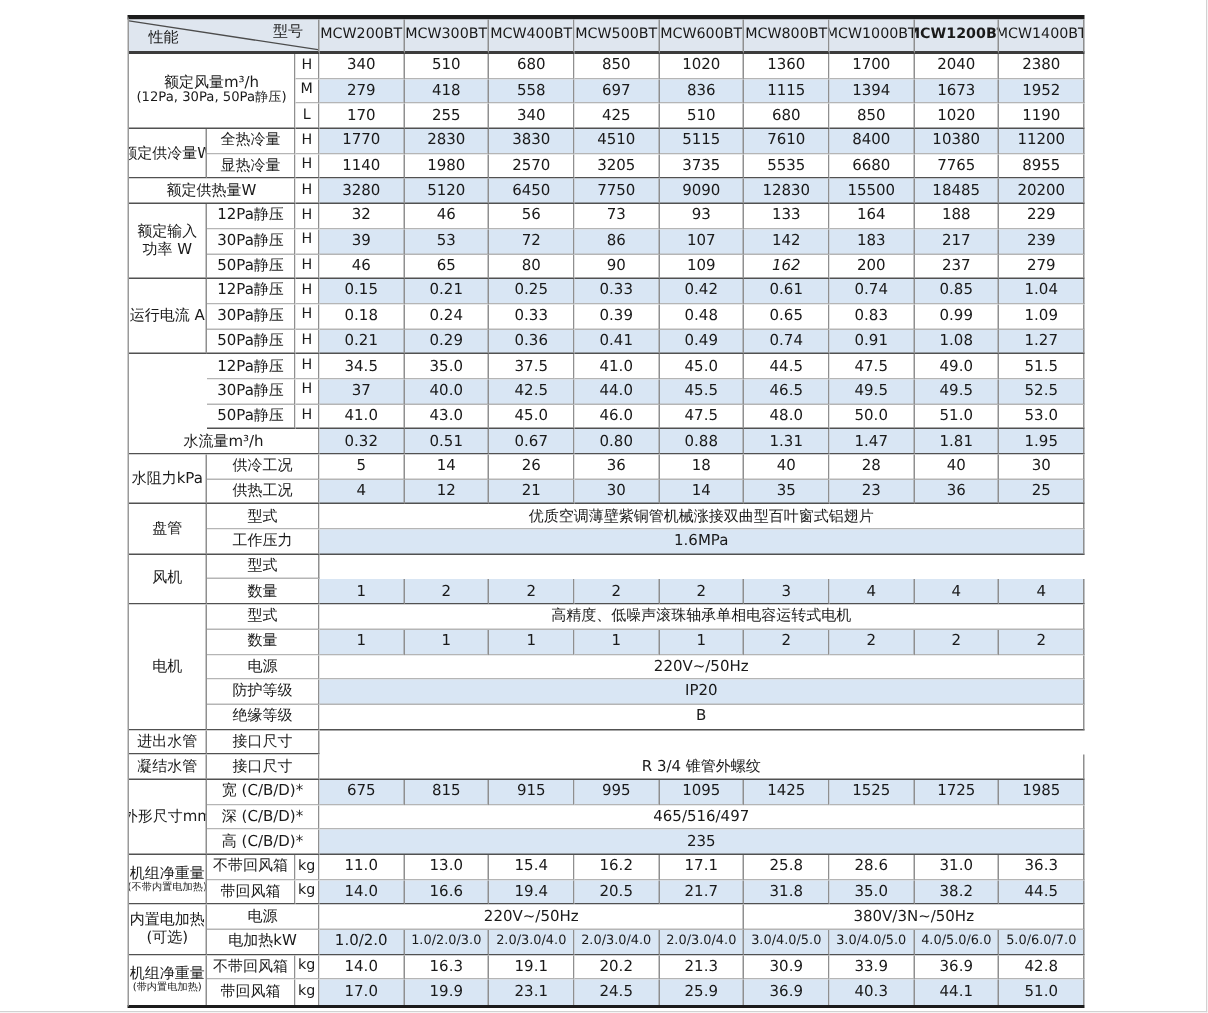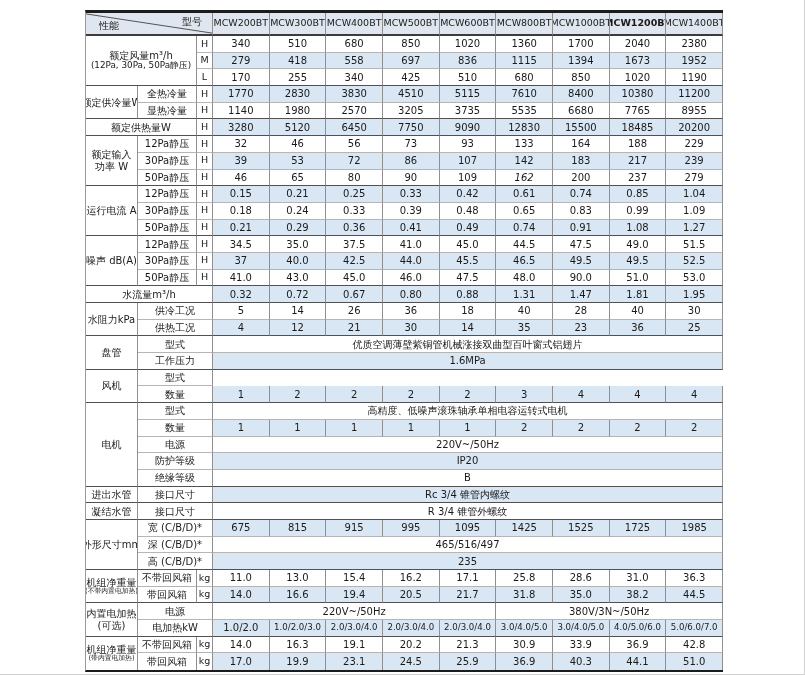--- a/index.html
+++ b/index.html
@@ -197,23 +197,20 @@
       <div class="c chip sec" style="grid-area: 13 / 3 / span 1 / span 1;">H</div>
       <div class="c  shaded sec" style="grid-area: 13 / 4 / span 1 / span 1;">0.21</div>
       <div class="c  shaded sec" style="grid-area: 13 / 5 / span 1 / span 1;">0.29</div>
       <div class="c  shaded sec" style="grid-area: 13 / 6 / span 1 / span 1;">0.36</div>
       <div class="c  shaded sec" style="grid-area: 13 / 7 / span 1 / span 1;">0.41</div>
       <div class="c  shaded sec" style="grid-area: 13 / 8 / span 1 / span 1;">0.49</div>
       <div class="c  shaded sec" style="grid-area: 13 / 9 / span 1 / span 1;">0.74</div>
       <div class="c  shaded sec" style="grid-area: 13 / 10 / span 1 / span 1;">0.91</div>
       <div class="c  shaded sec" style="grid-area: 13 / 11 / span 1 / span 1;">1.08</div>
       <div class="c  shaded sec" style="grid-area: 13 / 12 / span 1 / span 1;">1.27</div>
-      <div class="c lab sec" style="grid-area: 14 / 1 / span 3 / span 1;">
-        <div>噪声 dB(A)</div>
-      </div>
       <div class="c " style="grid-area: 14 / 2 / span 1 / span 1;">12Pa静压</div>
       <div class="c chip" style="grid-area: 14 / 3 / span 1 / span 1;">H</div>
       <div class="c " style="grid-area: 14 / 4 / span 1 / span 1;">34.5</div>
       <div class="c " style="grid-area: 14 / 5 / span 1 / span 1;">35.0</div>
       <div class="c " style="grid-area: 14 / 6 / span 1 / span 1;">37.5</div>
       <div class="c " style="grid-area: 14 / 7 / span 1 / span 1;">41.0</div>
       <div class="c " style="grid-area: 14 / 8 / span 1 / span 1;">45.0</div>
       <div class="c " style="grid-area: 14 / 9 / span 1 / span 1;">44.5</div>
       <div class="c " style="grid-area: 14 / 10 / span 1 / span 1;">47.5</div>
       <div class="c " style="grid-area: 14 / 11 / span 1 / span 1;">49.0</div>
@@ -230,28 +227,28 @@
       <div class="c  shaded" style="grid-area: 15 / 11 / span 1 / span 1;">49.5</div>
       <div class="c  shaded" style="grid-area: 15 / 12 / span 1 / span 1;">52.5</div>
       <div class="c  sec" style="grid-area: 16 / 2 / span 1 / span 1;">50Pa静压</div>
       <div class="c chip sec" style="grid-area: 16 / 3 / span 1 / span 1;">H</div>
       <div class="c  sec" style="grid-area: 16 / 4 / span 1 / span 1;">41.0</div>
       <div class="c  sec" style="grid-area: 16 / 5 / span 1 / span 1;">43.0</div>
       <div class="c  sec" style="grid-area: 16 / 6 / span 1 / span 1;">45.0</div>
       <div class="c  sec" style="grid-area: 16 / 7 / span 1 / span 1;">46.0</div>
       <div class="c  sec" style="grid-area: 16 / 8 / span 1 / span 1;">47.5</div>
       <div class="c  sec" style="grid-area: 16 / 9 / span 1 / span 1;">48.0</div>
-      <div class="c  sec" style="grid-area: 16 / 10 / span 1 / span 1;">90.0</div>
+      <div class="c  sec" style="grid-area: 16 / 10 / span 1 / span 1;">50.0</div>
       <div class="c  sec" style="grid-area: 16 / 11 / span 1 / span 1;">51.0</div>
       <div class="c  sec" style="grid-area: 16 / 12 / span 1 / span 1;">53.0</div>
       <div class="c lab sec" style="grid-area: 17 / 1 / span 1 / span 3;">
         <div>水流量m³/h</div>
       </div>
       <div class="c  shaded sec" style="grid-area: 17 / 4 / span 1 / span 1;">0.32</div>
-      <div class="c  shaded sec" style="grid-area: 17 / 5 / span 1 / span 1;">0.72</div>
+      <div class="c  shaded sec" style="grid-area: 17 / 5 / span 1 / span 1;">0.51</div>
       <div class="c  shaded sec" style="grid-area: 17 / 6 / span 1 / span 1;">0.67</div>
       <div class="c  shaded sec" style="grid-area: 17 / 7 / span 1 / span 1;">0.80</div>
       <div class="c  shaded sec" style="grid-area: 17 / 8 / span 1 / span 1;">0.88</div>
       <div class="c  shaded sec" style="grid-area: 17 / 9 / span 1 / span 1;">1.31</div>
       <div class="c  shaded sec" style="grid-area: 17 / 10 / span 1 / span 1;">1.47</div>
       <div class="c  shaded sec" style="grid-area: 17 / 11 / span 1 / span 1;">1.81</div>
       <div class="c  shaded sec" style="grid-area: 17 / 12 / span 1 / span 1;">1.95</div>
       <div class="c lab sec" style="grid-area: 18 / 1 / span 2 / span 1;">
         <div>水阻力kPa</div>
       </div>
@@ -314,21 +311,20 @@
       <div class="c " style="grid-area: 26 / 2 / span 1 / span 2;">电源</div>
       <div class="c " style="grid-area: 26 / 4 / span 1 / span 9;">220V~/50Hz</div>
       <div class="c " style="grid-area: 27 / 2 / span 1 / span 2;">防护等级</div>
       <div class="c  shaded" style="grid-area: 27 / 4 / span 1 / span 9;">IP20</div>
       <div class="c  sec" style="grid-area: 28 / 2 / span 1 / span 2;">绝缘等级</div>
       <div class="c  sec" style="grid-area: 28 / 4 / span 1 / span 9;">B</div>
       <div class="c lab sec" style="grid-area: 29 / 1 / span 1 / span 1;">
         <div>进出水管</div>
       </div>
       <div class="c  sec" style="grid-area: 29 / 2 / span 1 / span 2;">接口尺寸</div>
-      <div class="c  shaded sec" style="grid-area: 29 / 4 / span 1 / span 9;">Rc 3/4 锥管内螺纹</div>
       <div class="c lab sec" style="grid-area: 30 / 1 / span 1 / span 1;">
         <div>凝结水管</div>
       </div>
       <div class="c  sec" style="grid-area: 30 / 2 / span 1 / span 2;">接口尺寸</div>
       <div class="c  sec" style="grid-area: 30 / 4 / span 1 / span 9;">R 3/4 锥管外螺纹</div>
       <div class="c lab sec" style="grid-area: 31 / 1 / span 3 / span 1;">
         <div>外形尺寸mm</div>
       </div>
       <div class="c " style="grid-area: 31 / 2 / span 1 / span 2;">宽 (C/B/D)*</div>
       <div class="c  shaded" style="grid-area: 31 / 4 / span 1 / span 1;">675</div>

